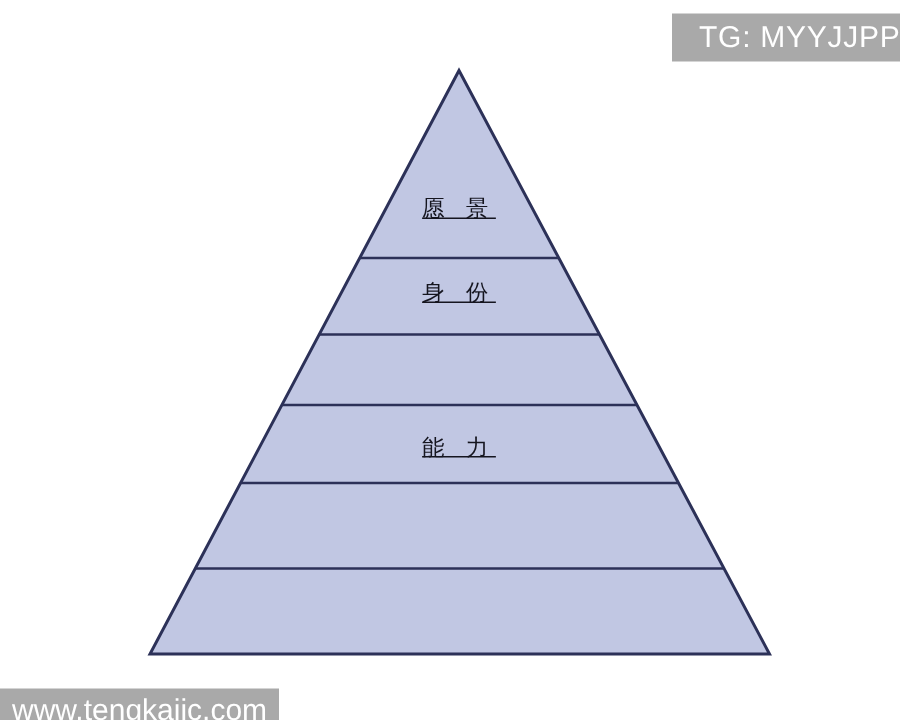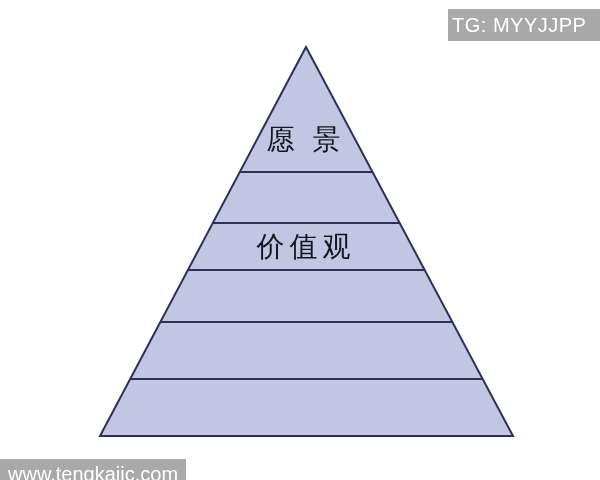--- a/index.html
+++ b/index.html
@@ -32,43 +32,44 @@
   }
   .divider {
     stroke: var(--pyramid-stroke, #2c3158);
     stroke-width: 1.8;
   }
   .level-label {
     position: absolute;
     left: 12px;
     right: 0;
     text-align: center;
-    font-size: 28px;
+    font-size: 15px;
     font-weight: 500;
     letter-spacing: 5px;
     line-height: 26px;
     color: var(--label-text, #15151f);
     white-space: pre;
+    text-decoration: underline;
   }
   .wm {
     position: absolute;
     background: var(--watermark-bg, #a9a9a9);
     color: var(--watermark-text, #ffffff);
     font-size: 20px;
     box-sizing: border-box;
     white-space: nowrap;
     overflow: hidden;
   }
   .wm-top {
     left: 448px;
     top: 9px;
     width: 152px;
     height: 32px;
     line-height: 32px;
-    padding-left: 4px;
+    padding-left: 18px;
     letter-spacing: 0.5px;
   }
   .wm-bottom {
     left: 0;
     top: 459px;
     width: 186px;
     height: 30px;
     line-height: 30px;
     padding-left: 8px;
   }
@@ -88,18 +89,19 @@
     <g clip-path="url(#pyr-clip)">
       <line class="divider" x1="70" y1="172" x2="540" y2="172"></line>
       <line class="divider" x1="70" y1="223" x2="540" y2="223"></line>
       <line class="divider" x1="70" y1="270" x2="540" y2="270"></line>
       <line class="divider" x1="70" y1="322" x2="540" y2="322"></line>
       <line class="divider" x1="70" y1="379" x2="540" y2="379"></line>
     </g>
   </svg>
 
   <div class="level-label" style="top:127px">愿 景</div>
-  <div class="level-label" style="top:234px">价值观</div>
+  <div class="level-label" style="top:183px">身 份</div>
+  <div class="level-label" style="top:286px">能 力</div>
 
   <div class="wm wm-top">TG: MYYJJPP</div>
   <div class="wm wm-bottom">www.tengkaijc.com</div>
 
 </div>
 
 </body></html>

